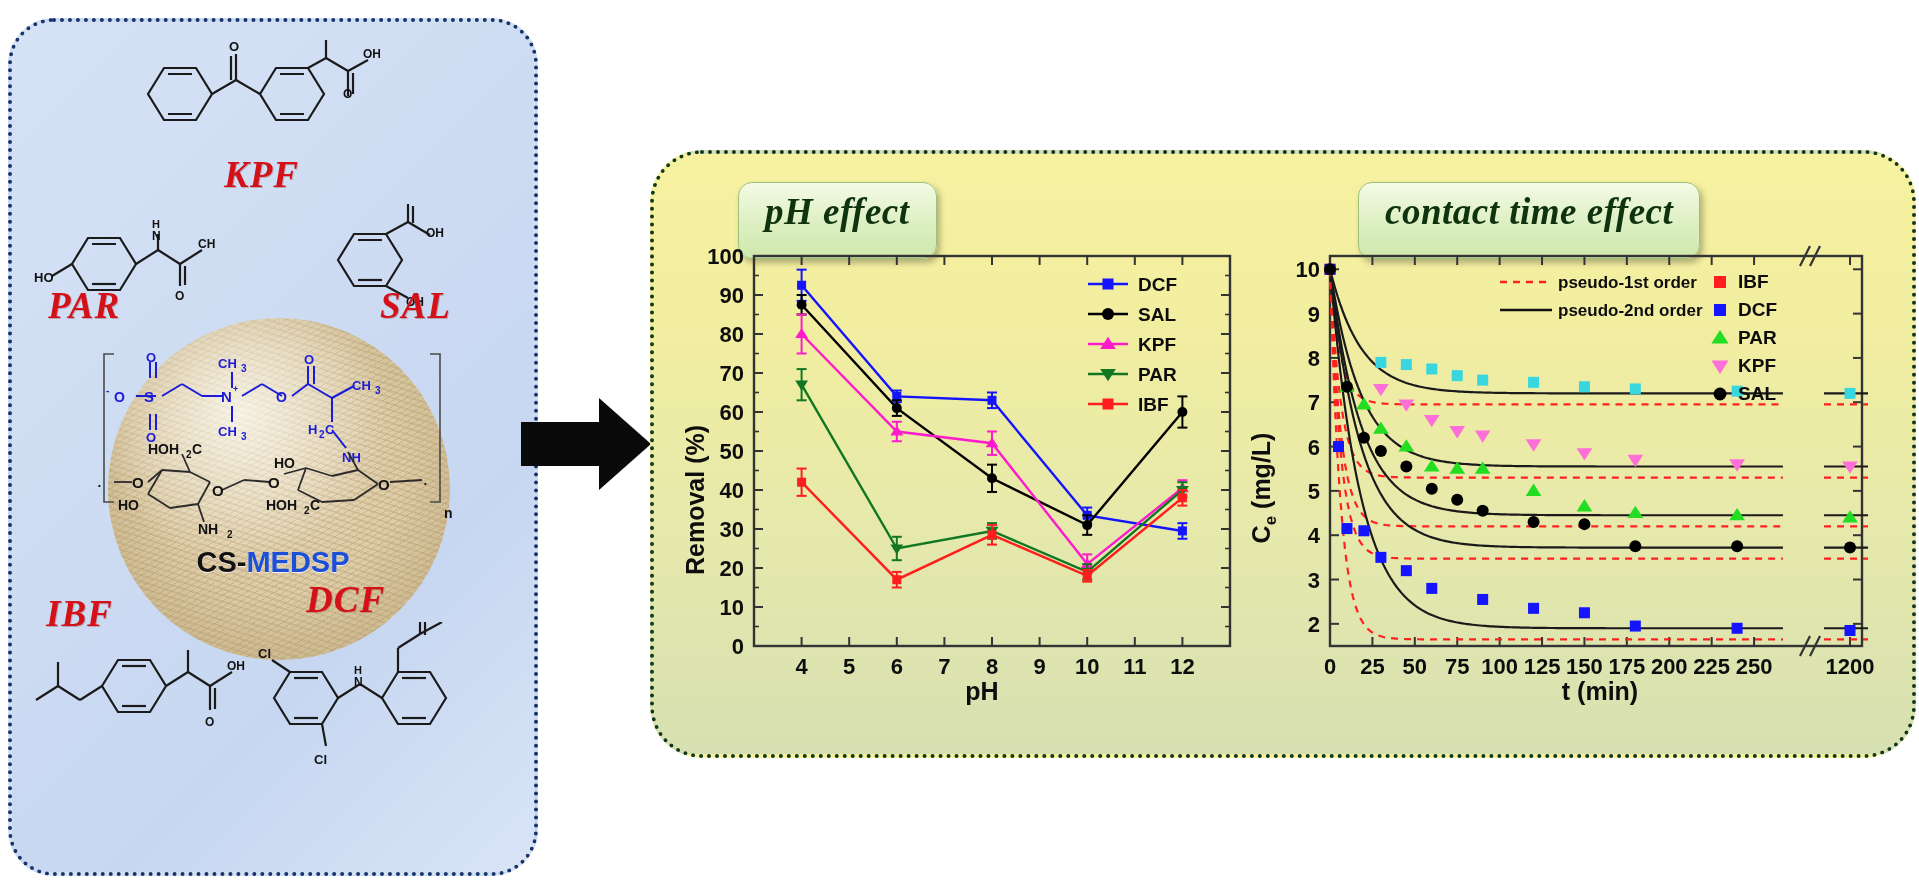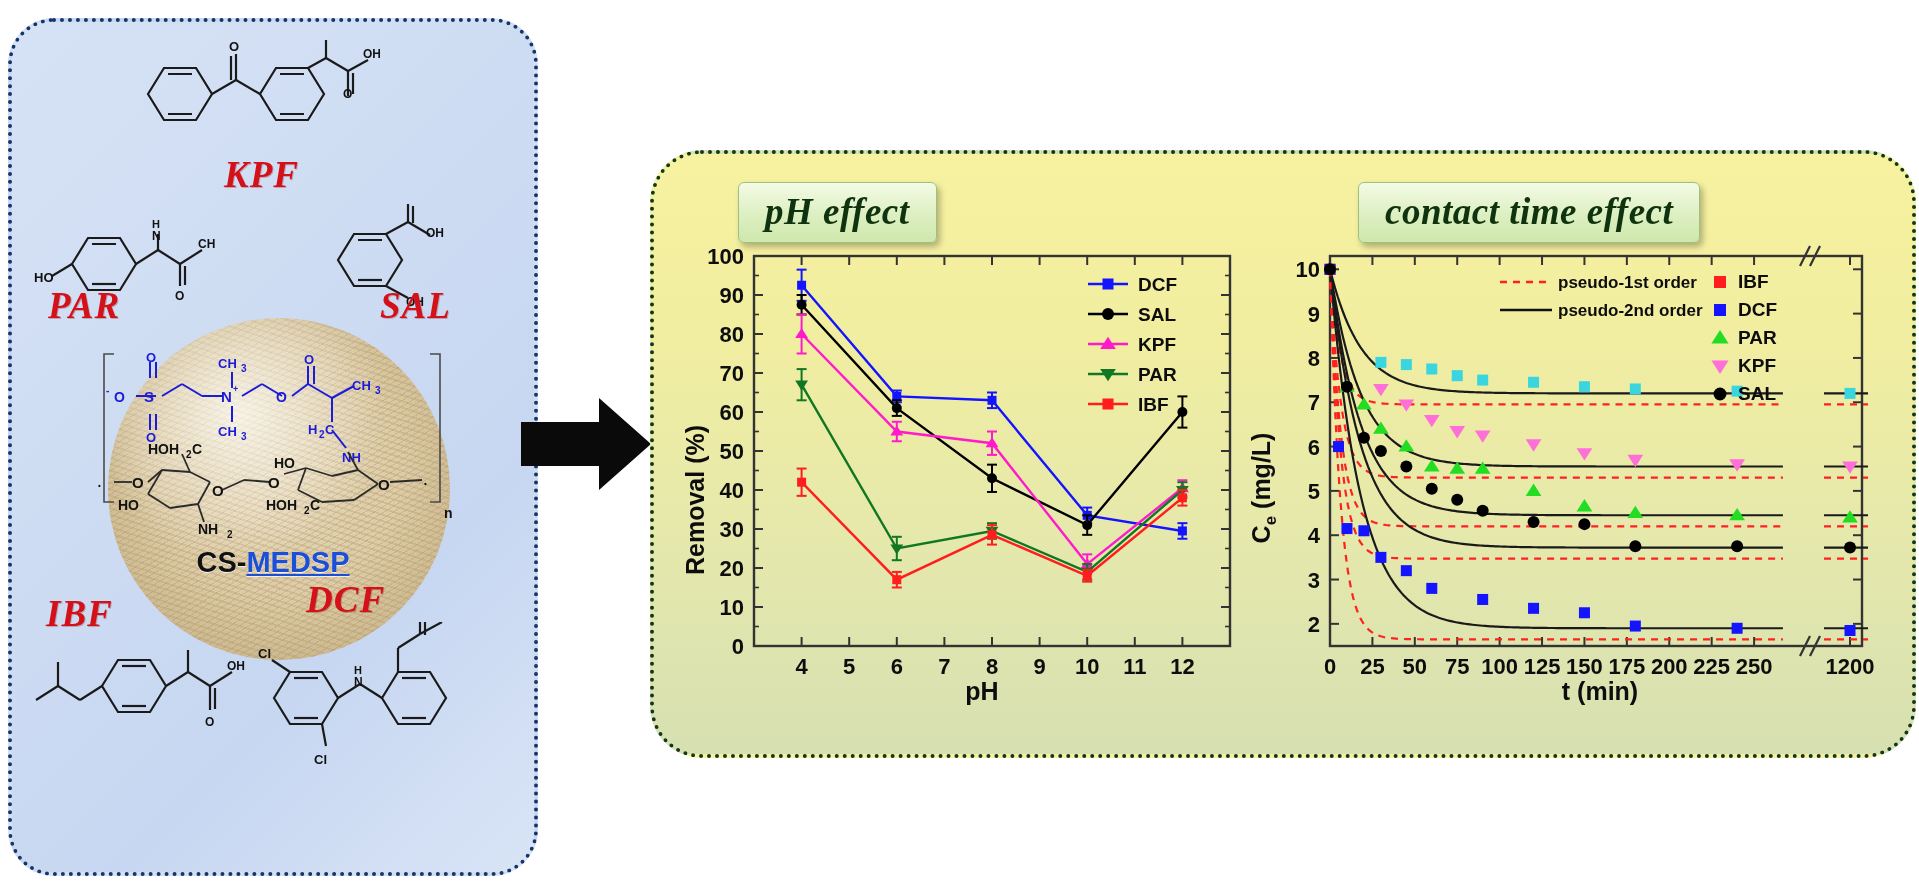--- a/index.html
+++ b/index.html
@@ -26,38 +26,38 @@
       repeating-linear-gradient(-32deg, rgba(150,125,85,.24) 0px, rgba(150,125,85,.24) 1px, rgba(0,0,0,0) 1px, rgba(0,0,0,0) 5px),
       radial-gradient(circle at 50% 45%, #e6d7b6 0%, #ddcca6 48%, #cbb78d 78%, #b9a278 100%);
     filter:blur(.3px);
   }
   #cs-medsp-label{
     position:absolute;left:0;right:0;top:524px;text-align:center;
     font-size:29px;font-weight:bold;font-family:"Liberation Sans",sans-serif;
     text-shadow:0 1px 0 rgba(255,255,255,.7);
   }
   #cs-medsp-label .cs{color:#111;}
-  #cs-medsp-label .medsp{color:#1b4fd8;text-decoration:underline;}
+  #cs-medsp-label .medsp{color:#1b4fd8;}
 
   
   #arrow{position:absolute;left:521px;top:398px;}
 
   
   #right-panel{
     position:absolute;left:650px;top:150px;width:1258px;height:600px;
     border:4px dotted #12371a;border-radius:52px;
     background:linear-gradient(180deg,#f7f2a0 0%,#f2eea0 28%,#e6e9ab 62%,#d7e0b2 100%);
     overflow:hidden;
   }
   .panel-title{
     position:absolute;top:28px;
     background:linear-gradient(180deg,#f4fbe6 0%,#dcefc1 55%,#cfe8ad 100%);
-    border:1px solid #9fc07d;border-radius:6px;
+    border:1px solid #9fc07d;border-radius:14px;
     box-shadow:3px 4px 6px rgba(0,0,0,.28);
-    padding:7px 26px 9px 26px;
+    padding:7px 26px 25px 26px;
     font-family:"Liberation Serif",serif;font-style:italic;font-weight:bold;
     font-size:37px;color:#10330f;letter-spacing:.5px;
   }
   #title-ph{left:84px;}
   #title-time{left:704px;}
 
   .plot-box{position:absolute;}
   .axis-title{font-weight:bold;font-size:25px;fill:#0d0d0d;font-family:"Liberation Sans",sans-serif;}
   .tick-lbl{font-weight:bold;font-size:22px;fill:#0d0d0d;font-family:"Liberation Sans",sans-serif;}
   .leg-lbl{font-weight:bold;font-size:19px;fill:#0d0d0d;font-family:"Liberation Sans",sans-serif;}

